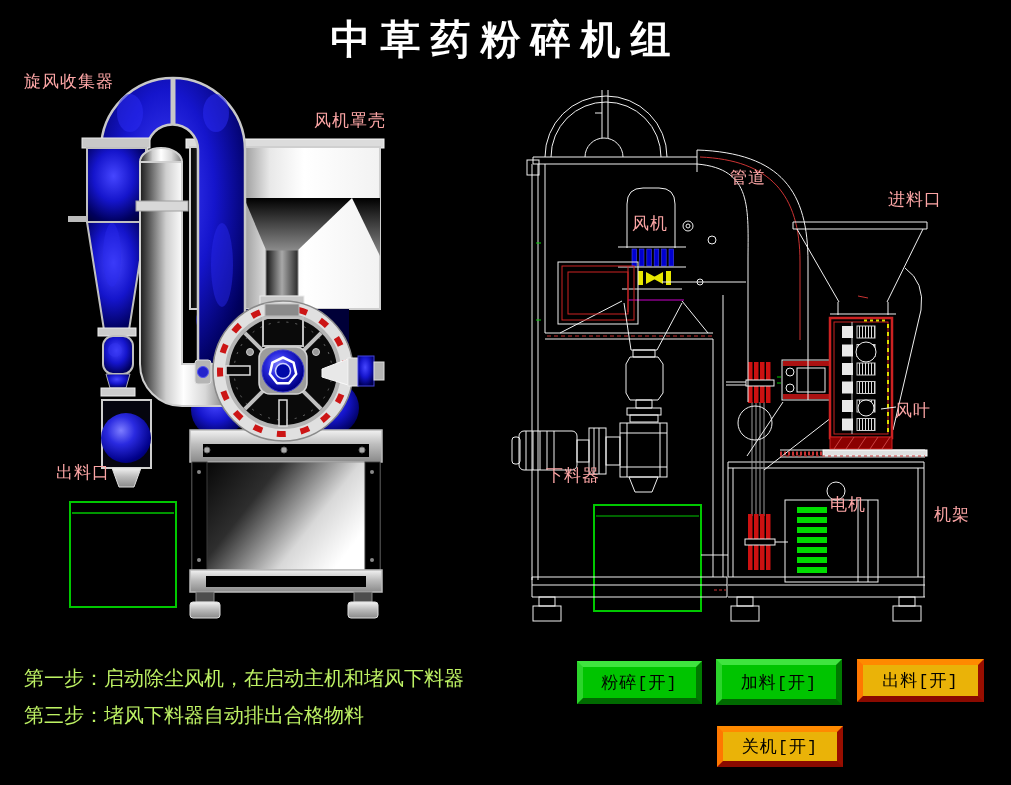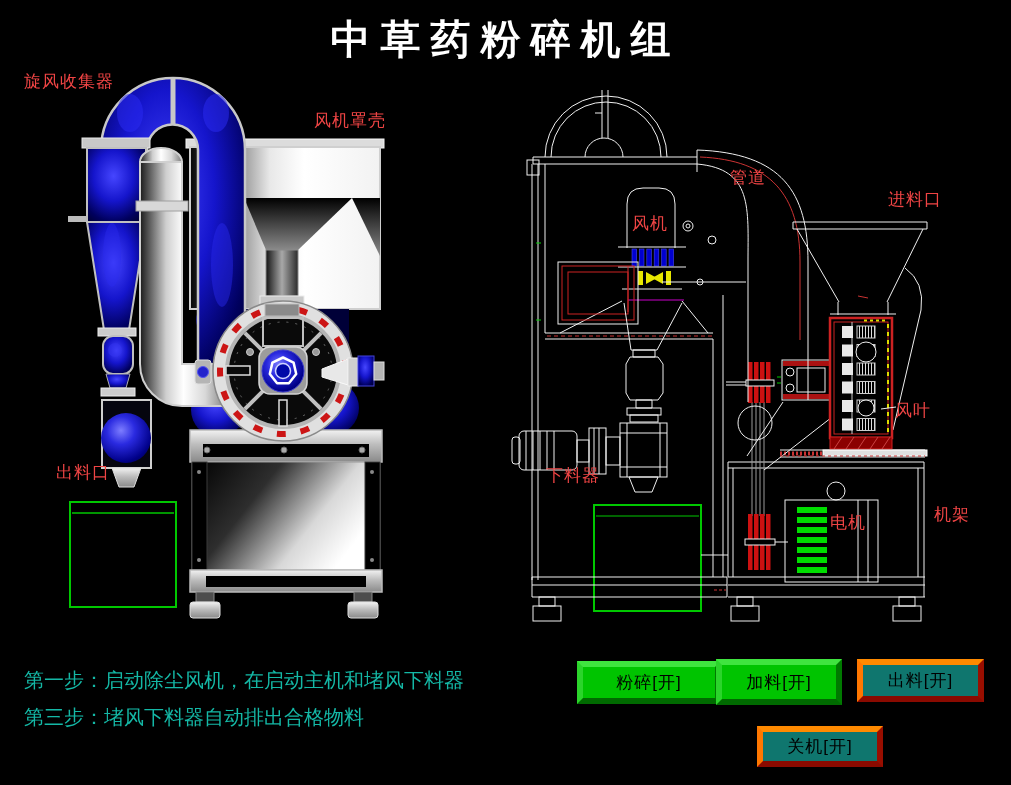--- a/index.html
+++ b/index.html
@@ -1,32 +1,32 @@
 <!DOCTYPE html>
 <html><head>
 <meta charset="utf-8">
 <style>
   html,body{margin:0;padding:0;background:#000;}
   #screen{position:relative;width:1011px;height:785px;background:#000;overflow:hidden;
-          font-family:Liberation Sans, sans-serif;}
+          font-family:Liberation Mono, monospace;}
   #title{position:absolute;top:12px;left:0;width:100%;text-align:center;color:#fff;
          font-size:40px;font-weight:bold;letter-spacing:10px;white-space:nowrap;}
-  .lbl{position:absolute;color:#ef4444;font-size:17px;white-space:nowrap;letter-spacing:1px;}
+  .lbl{position:absolute;color:#fca5a5;font-size:17px;white-space:nowrap;letter-spacing:1px;}
   #diagram-svg{position:absolute;left:0;top:0;width:1011px;height:785px;}
-  #steps{position:absolute;left:24px;top:662px;color:#14b8a6;font-size:20px;line-height:36.5px;white-space:nowrap;}
+  #steps{position:absolute;left:24px;top:662px;color:#bef264;font-size:20px;line-height:36.5px;white-space:nowrap;}
   .hmi-btn{position:absolute;display:flex;align-items:center;justify-content:center;
            color:#000;font-size:17px;letter-spacing:1px;cursor:pointer;box-sizing:border-box;border-style:solid;border-width:6px;}
   .hmi-btn.green{background:#00C400;border-top-color:#3FE43F;border-left-color:#2BD42B;
                  border-bottom-color:#006A00;border-right-color:#007A00;}
-  .hmi-btn.red{background:#0f766e;border-top-color:#FF8A00;border-left-color:#FF7700;
+  .hmi-btn.red{background:#eab308;border-top-color:#FF8A00;border-left-color:#FF7700;
                border-bottom-color:#8A0A00;border-right-color:#990E00;}
-  #btn-crush{left:577px;top:661px;width:144px;height:43px;}
+  #btn-crush{left:577px;top:661px;width:125px;height:43px;}
   #btn-feed{left:716px;top:659px;width:126px;height:46px;}
   #btn-discharge{left:857px;top:659px;width:127px;height:43px;}
-  #btn-shutdown{left:717px;top:726px;width:126px;height:41px;margin-left:40px;}
+  #btn-shutdown{left:717px;top:726px;width:126px;height:41px;}
 </style>
 </head>
 <body>
 
 <div id="screen">
 
   <div id="title">中草药粉碎机组</div>
 
   <svg id="diagram-svg" viewBox="0 0 1011 785">
     <defs>
@@ -386,21 +386,21 @@
   </svg>
 
   <div class="lbl" style="left:24px;top:70px">旋风收集器</div>
   <div class="lbl" style="left:314px;top:109px">风机罩壳</div>
   <div class="lbl" style="left:56px;top:461px">出料口</div>
   <div class="lbl" style="left:632px;top:212px">风机</div>
   <div class="lbl" style="left:730px;top:166px">管道</div>
   <div class="lbl" style="left:888px;top:188px">进料口</div>
   <div class="lbl" style="left:895px;top:399px">风叶</div>
   <div class="lbl" style="left:546px;top:464px">下料器</div>
-  <div class="lbl" style="left:830px;top:511px">电机</div>
+  <div class="lbl" style="left:830px;top:493px">电机</div>
   <div class="lbl" style="left:934px;top:503px">机架</div>
 
   <div id="steps">
     <div>第一步：启动除尘风机，在启动主机和堵风下料器</div>
     <div>第三步：堵风下料器自动排出合格物料</div>
   </div>
 
   <div id="btn-crush" class="hmi-btn green">粉碎[开]</div>
   <div id="btn-feed" class="hmi-btn green">加料[开]</div>
   <div id="btn-discharge" class="hmi-btn red">出料[开]</div>

